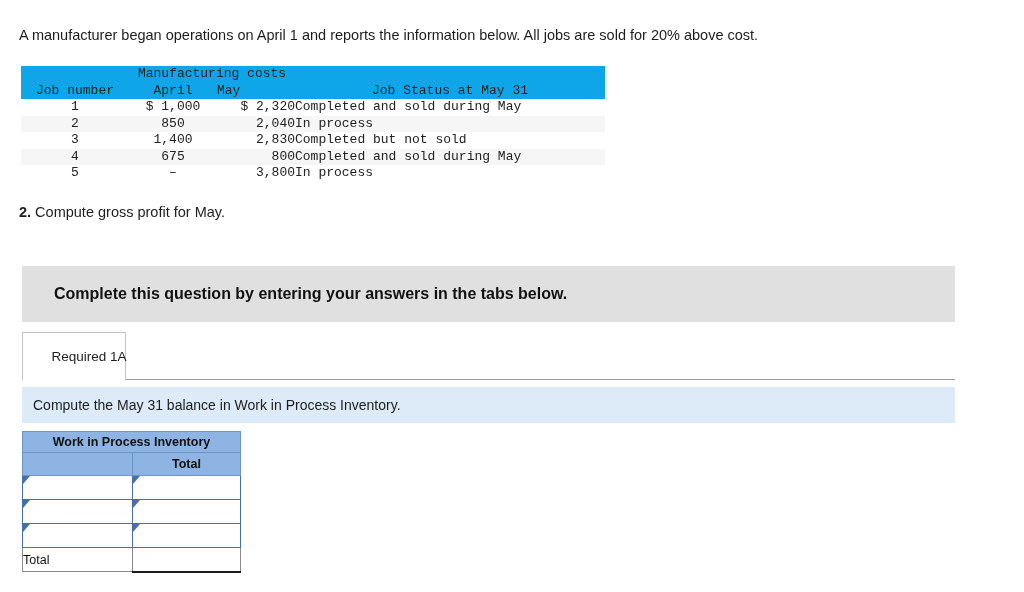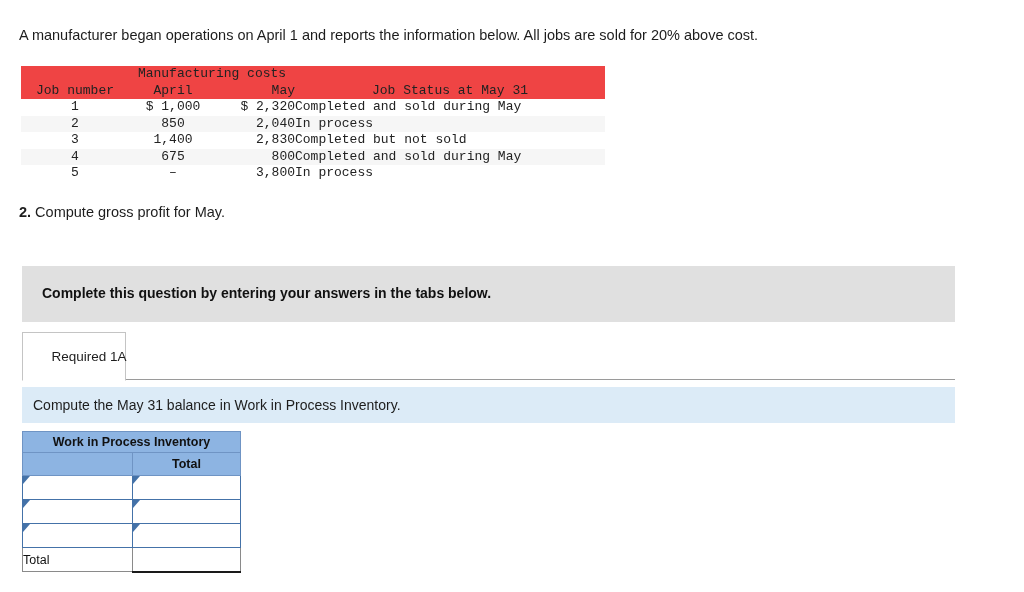--- a/index.html
+++ b/index.html
@@ -37,21 +37,21 @@
     font-size: 13px;
     line-height: 16.5px;
     color: #222;
   }
   .data-table td, .data-table th {
     padding: 0;
     font-weight: normal;
     white-space: nowrap;
     height: 16.5px;
   }
-  .dt-headrow td { background: #ef4444; }
+  .dt-headrow td { background: #0ea5e9; }
   .dt-stripe td { background: #f6f6f6; }
   .c-job   { width: 108px; text-align: center; }
   .c-april { width: 88px;  text-align: center; padding-right: 8px; }
   .c-may   { width: 78px;  text-align: right; padding-right: 8px; }
   .c-stat  { width: 310px; text-align: left;  padding-left: 14px; }
   .mc-title { text-align: center; }
   .hdr-ctr { text-align: center; }
   .hdr-stat { text-align: center; padding-left: 0; }
 
   
@@ -71,23 +71,23 @@
   .banner {
     position: absolute;
     left: 22px;
     top: 266px;
     width: 933px;
     height: 56px;
     background: #e0e0e0;
   }
   .banner-text {
     position: absolute;
-    left: 20px;
+    left: 32px;
     top: 19px;
-    font-size: 14px;
+    font-size: 16px;
     font-weight: bold;
     color: #111;
     white-space: nowrap;
   }
 
   
   .tabstrip {
     position: absolute;
     left: 22px;
     top: 332px;
@@ -248,21 +248,21 @@
 <table class="data-table">
   <tbody>
     <tr class="dt-headrow">
       <td class="c-job"></td>
       <td class="c-april mc-title" colspan="2" style="text-align:center;padding-right:0;width:166px;">Manufacturing costs</td>
       <td class="c-stat"></td>
     </tr>
     <tr class="dt-headrow">
       <td class="c-job hdr-ctr">Job number</td>
       <td class="c-april hdr-ctr" style="text-align:center;padding-right:0;">April</td>
-      <td class="c-may hdr-ctr" style="text-align:right;padding-right:0;">May</td>
+      <td class="c-may hdr-ctr" style="text-align:left;padding-right:0;">May</td>
       <td class="c-stat hdr-stat">Job Status at May 31</td>
     </tr>
 
     <tr>
       <td class="c-job">1</td>
       <td class="c-april">$ 1,000</td>
       <td class="c-may">$ 2,320</td>
       <td class="c-stat">Completed and sold during May</td>
     </tr>
     <tr class="dt-stripe">

